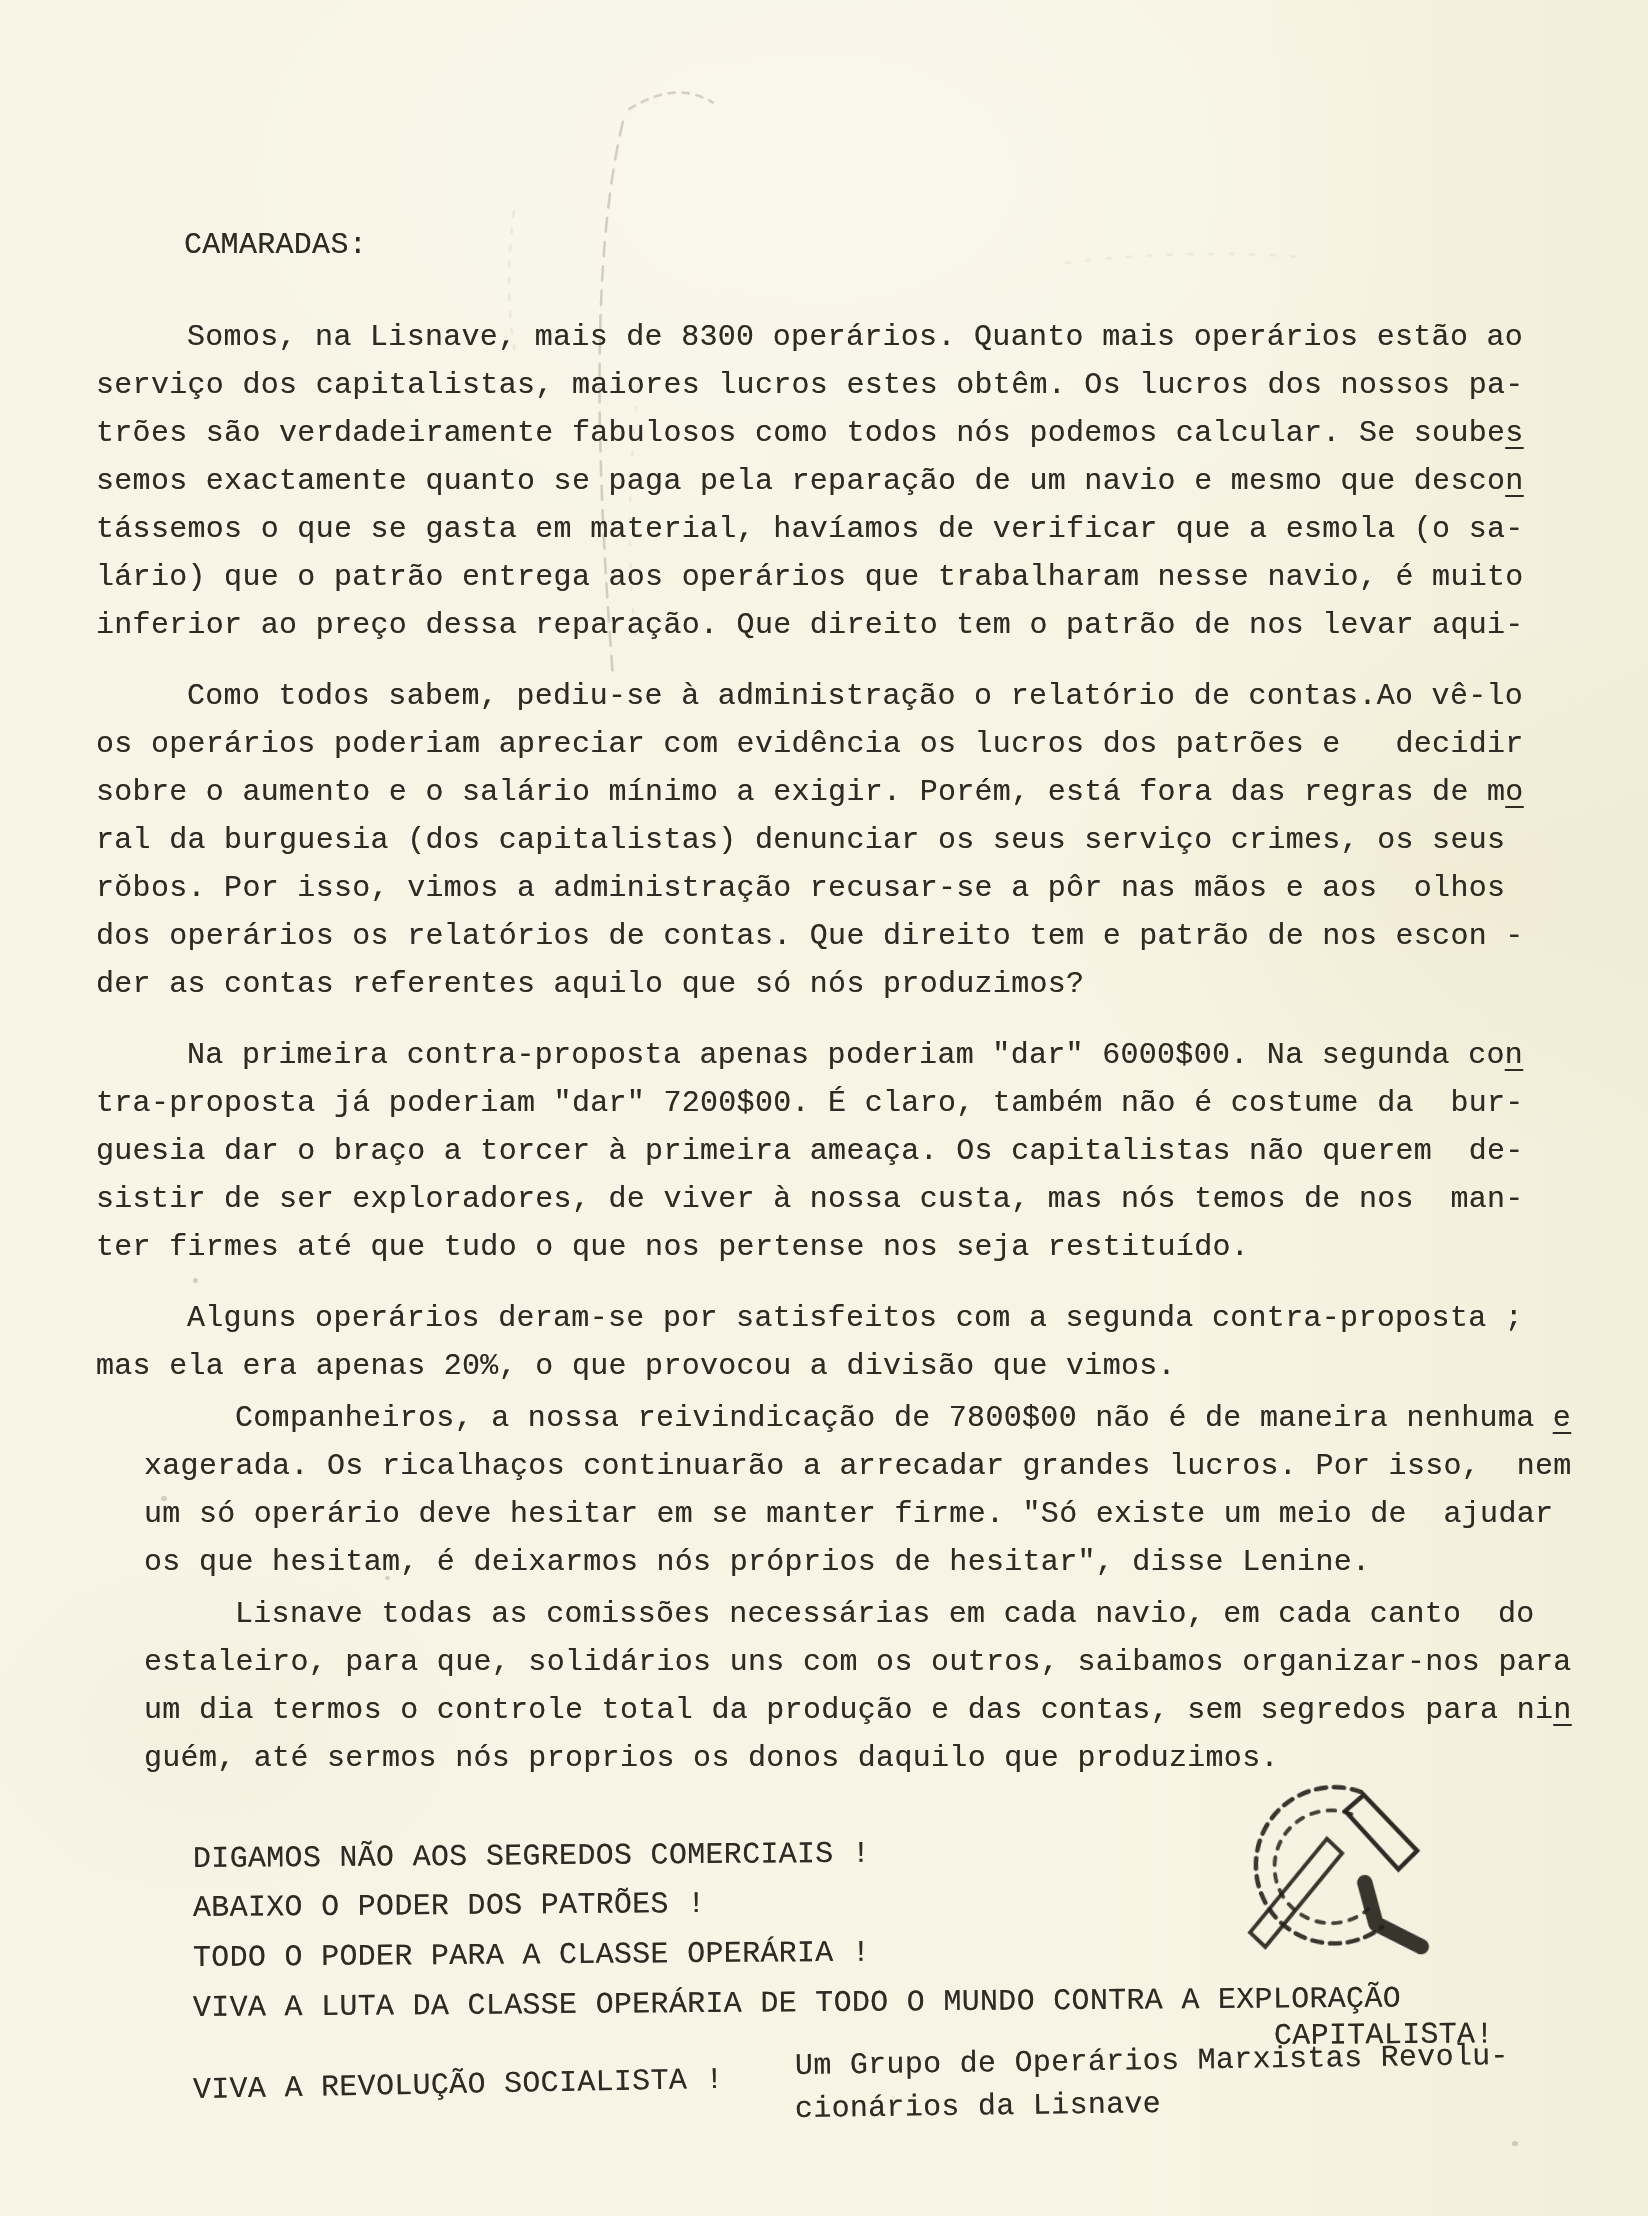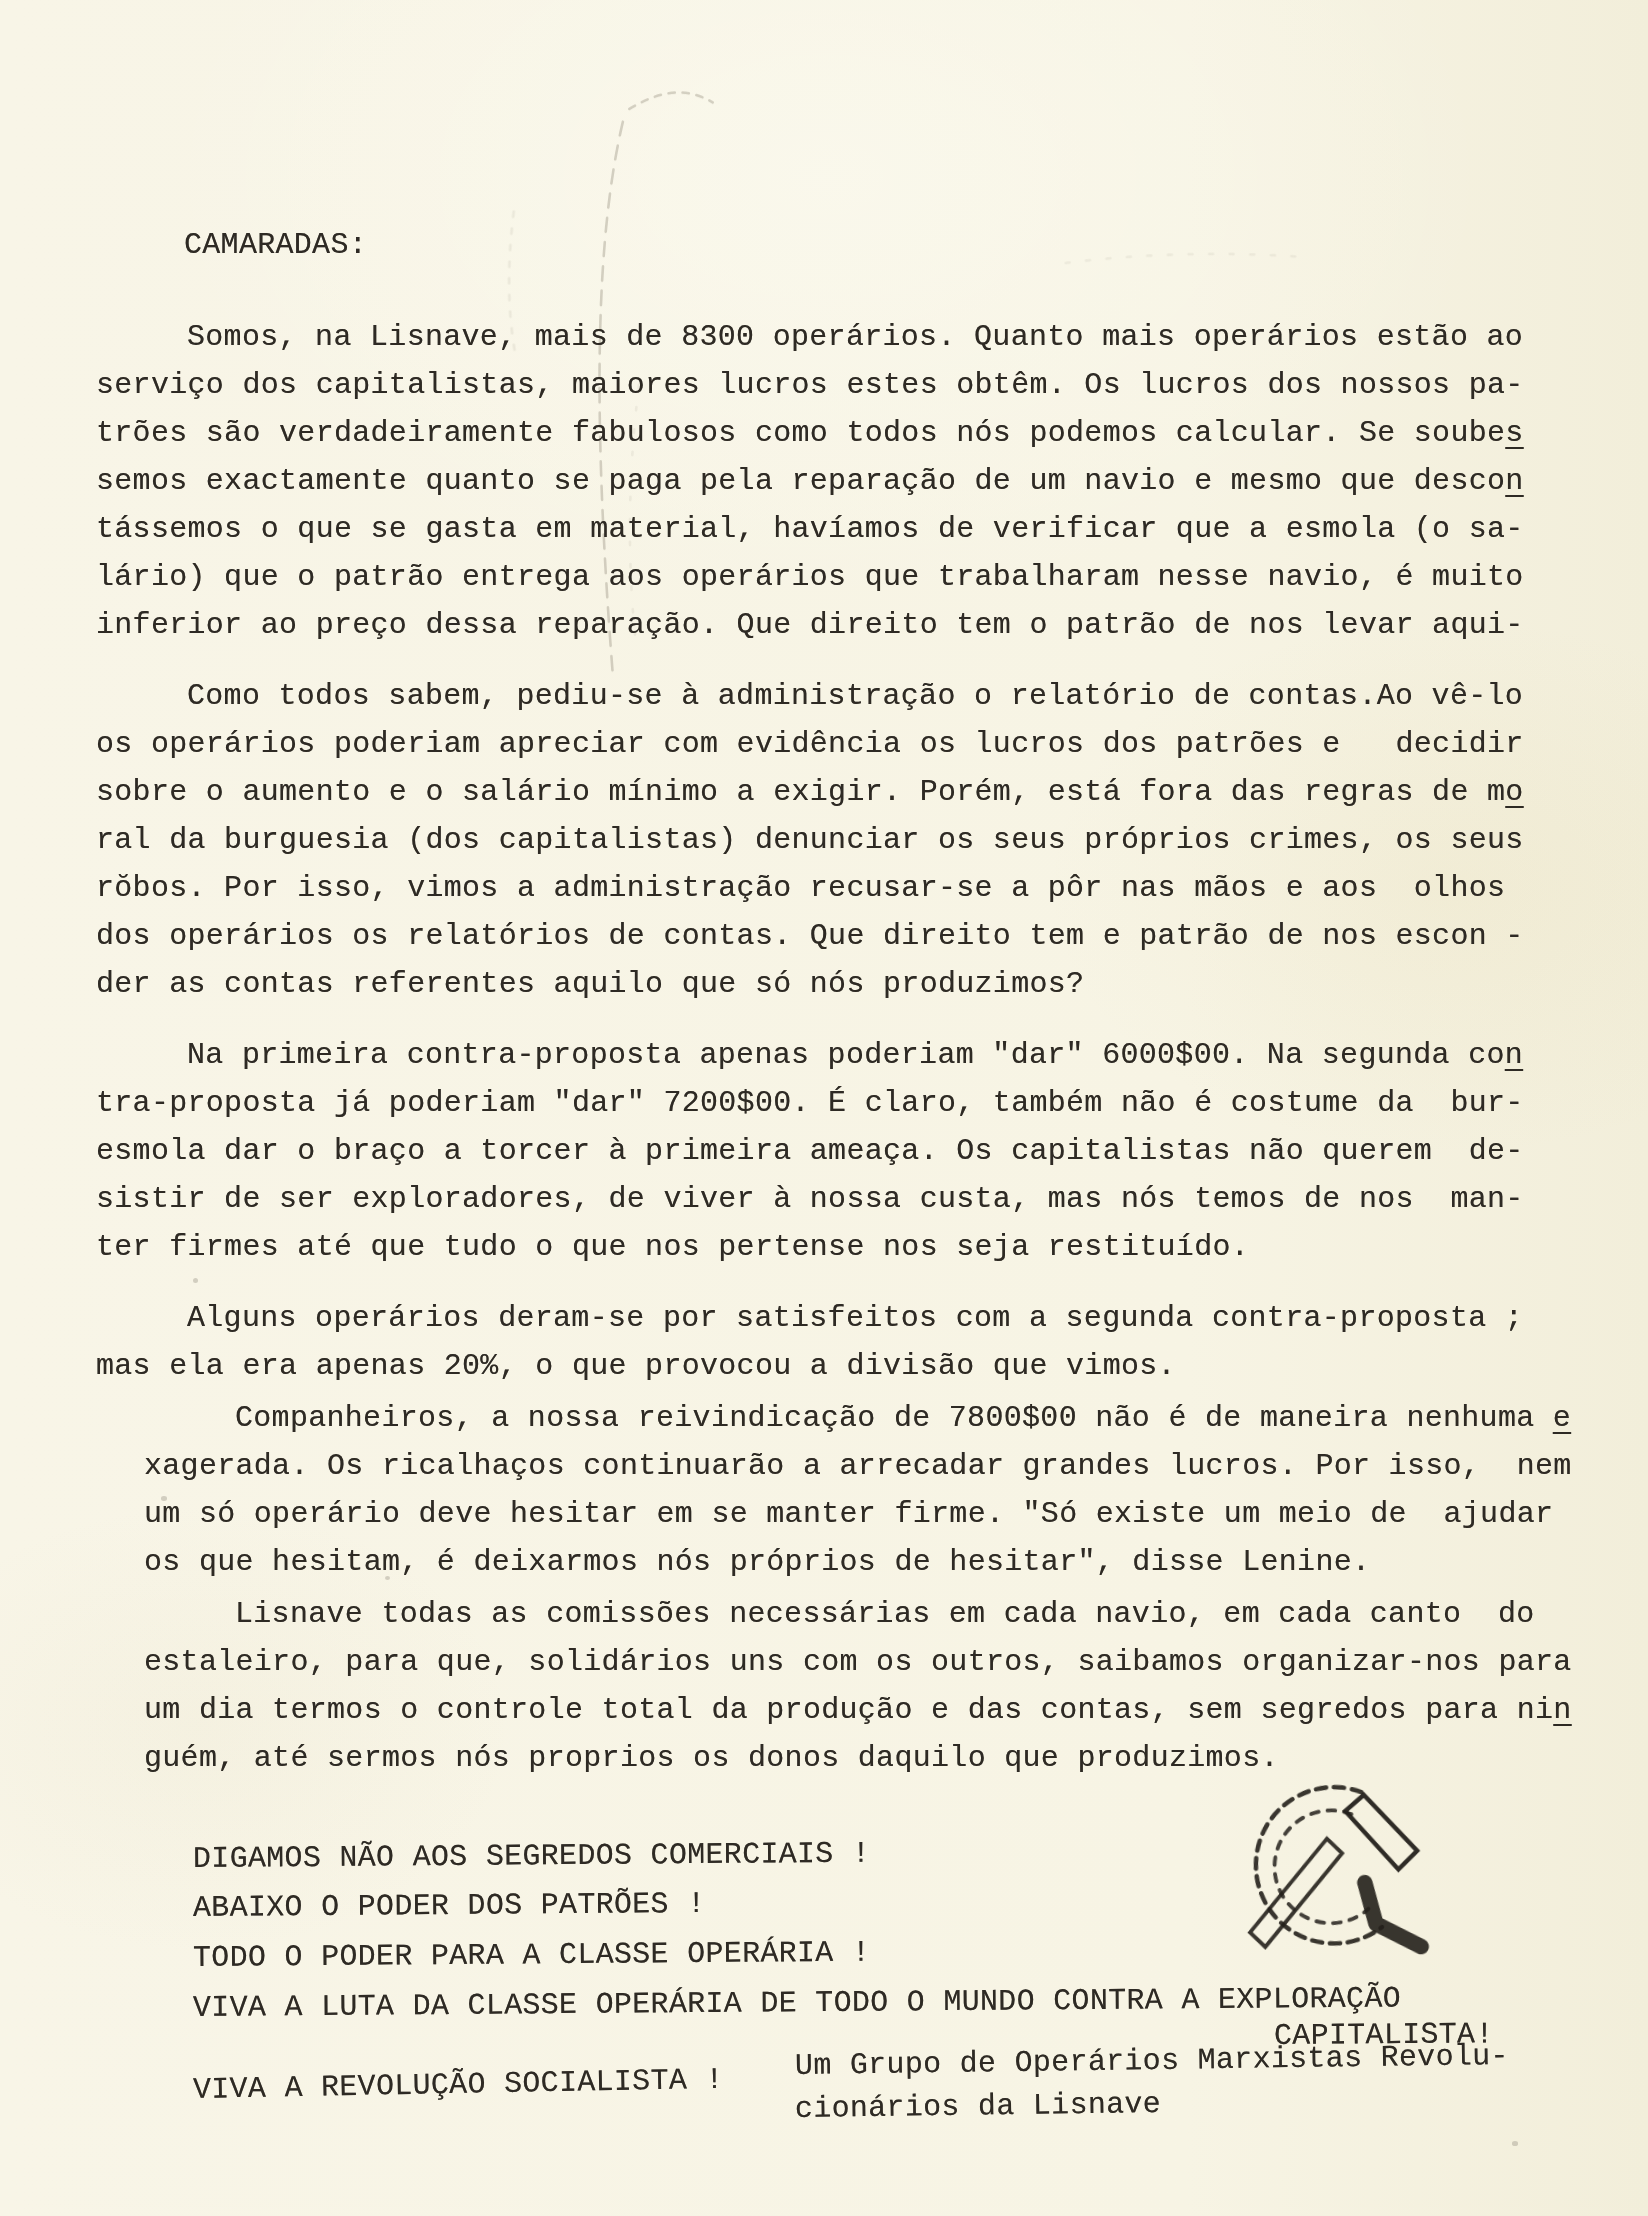--- a/index.html
+++ b/index.html
@@ -63,29 +63,29 @@
       <div class="line">trões são verdadeiramente fabulosos como todos nós podemos calcular. Se soube<span class="u">s</span></div>
       <div class="line">semos exactamente quanto se paga pela reparação de um navio e mesmo que desco<span class="u">n</span></div>
       <div class="line">tássemos o que se gasta em material, havíamos de verificar que a esmola (o sa-</div>
       <div class="line">lário) que o patrão entrega aos operários que trabalharam nesse navio, é muito</div>
       <div class="line">inferior ao preço dessa reparação. Que direito tem o patrão de nos levar aqui-</div>
     </div>
     <div class="para">
       <div class="line">Como todos sabem, pediu-se à administração o relatório de contas.Ao vê-lo</div>
       <div class="line">os operários poderiam apreciar com evidência os lucros dos patrões e   decidir</div>
       <div class="line">sobre o aumento e o salário mínimo a exigir. Porém, está fora das regras de m<span class="u">o</span></div>
-      <div class="line">ral da burguesia (dos capitalistas) denunciar os seus próprios crimes, os seus</div>
+      <div class="line">ral da burguesia (dos capitalistas) denunciar os seus serviço crimes, os seus</div>
       <div class="line">rŏbos. Por isso, vimos a administração recusar-se a pôr nas mãos e aos  olhos</div>
       <div class="line">dos operários os relatórios de contas. Que direito tem e patrão de nos escon -</div>
       <div class="line">der as contas referentes aquilo que só nós produzimos?</div>
     </div>
     <div class="para">
       <div class="line">Na primeira contra-proposta apenas poderiam "dar" 6000$00. Na segunda co<span class="u">n</span></div>
       <div class="line">tra-proposta já poderiam "dar" 7200$00. É claro, também não é costume da  bur-</div>
-      <div class="line">esmola dar o braço a torcer à primeira ameaça. Os capitalistas não querem  de-</div>
+      <div class="line">guesia dar o braço a torcer à primeira ameaça. Os capitalistas não querem  de-</div>
       <div class="line">sistir de ser exploradores, de viver à nossa custa, mas nós temos de nos  man-</div>
       <div class="line">ter firmes até que tudo o que nos pertense nos seja restituído.</div>
     </div>
     <div class="para">
       <div class="line">Alguns operários deram-se por satisfeitos com a segunda contra-proposta ;</div>
       <div class="line">mas ela era apenas 20%, o que provocou a divisão que vimos.</div>
     </div>
     <div class="para">
       <div class="line">Companheiros, a nossa reivindicação de 7800$00 não é de maneira nenhuma <span class="u">e</span></div>
       <div class="line">xagerada. Os ricalhaços continuarão a arrecadar grandes lucros. Por isso,  nem</div>

